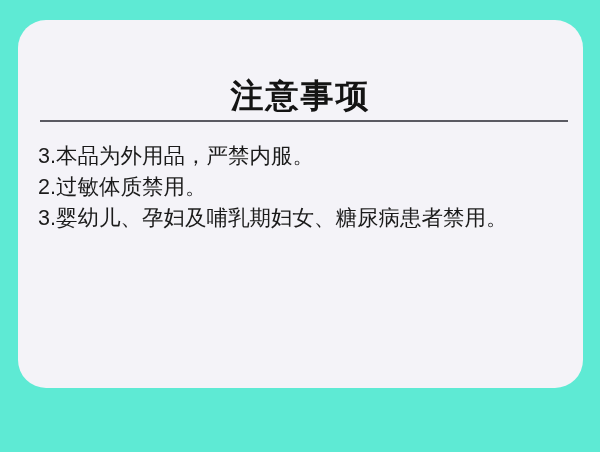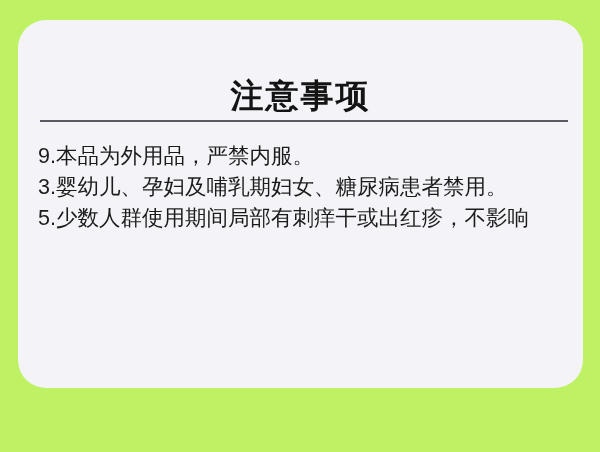--- a/index.html
+++ b/index.html
@@ -71,29 +71,29 @@
     letter-spacing: 0px;
   }
 
   .notice-line.continuation {
     padding-left: 22px;
   }
 </style>
 </head>
 <body>
 
-<div id="frame" style="background: #bef264;">
+<div id="frame" style="background: #5eead4;">
 
   <div id="card" style="background: rgb(244, 243, 248);">
 
     <div id="card-title" style="color: rgb(20, 20, 20);">注意事项</div>
 
     <div id="title-divider" style="background: rgb(90, 90, 98);"></div>
 
     <div id="notice-list">
-        <span class="notice-line">9.本品为外用品，严禁内服。</span>
+        <span class="notice-line">3.本品为外用品，严禁内服。</span>
+        <span class="notice-line">2.过敏体质禁用。</span>
         <span class="notice-line">3.婴幼儿、孕妇及哺乳期妇女、糖尿病患者禁用。</span>
-        <span class="notice-line">5.少数人群使用期间局部有刺痒干或出红疹，不影响</span>
       </div>
 
   </div>
 
 </div>
 
 </body></html>

